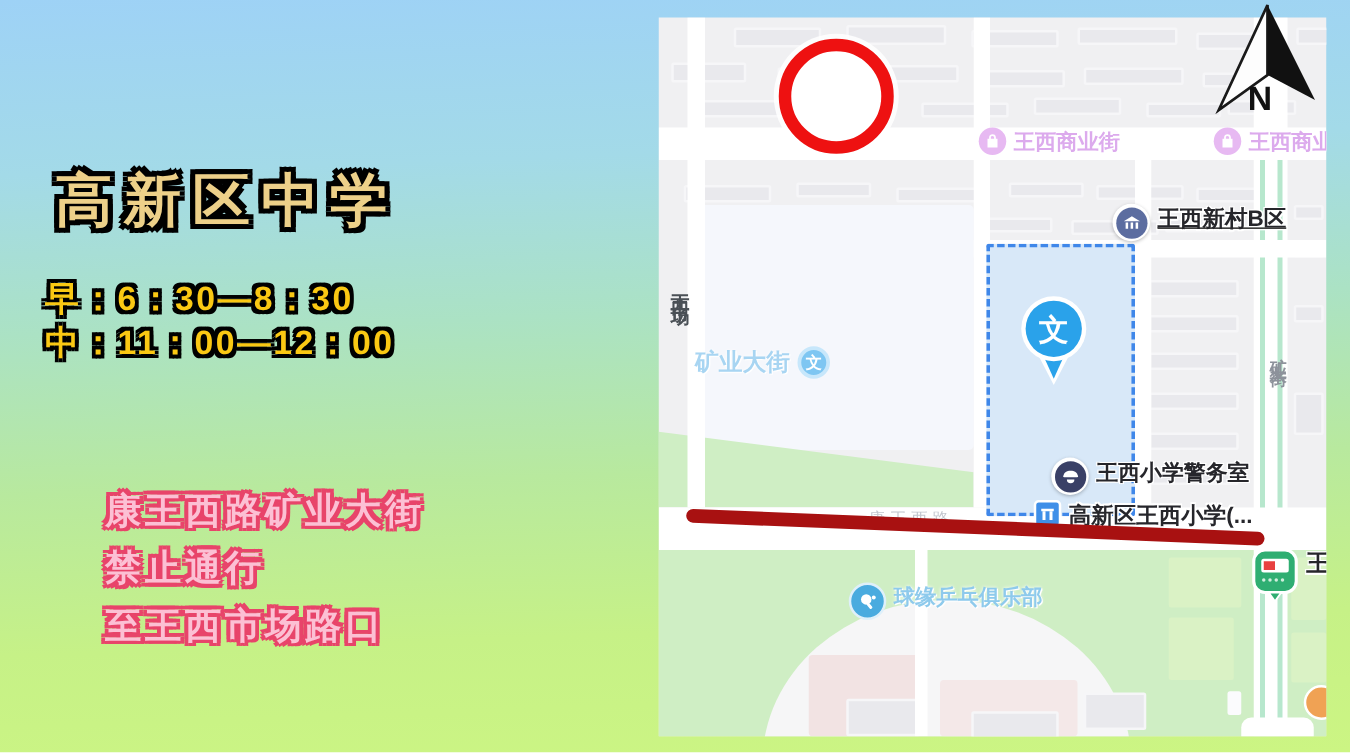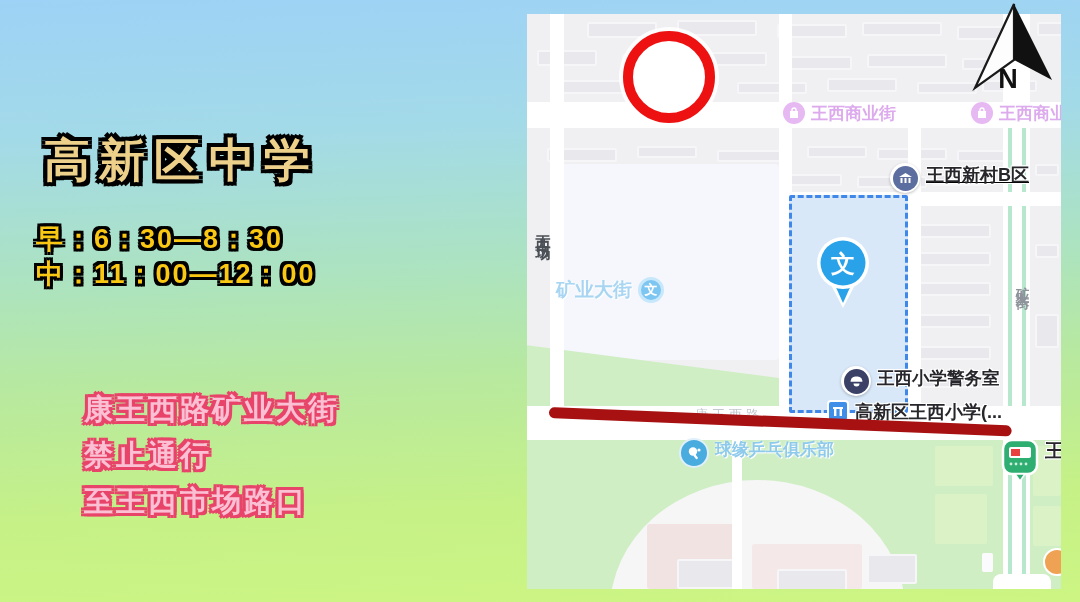--- a/index.html
+++ b/index.html
@@ -221,21 +221,21 @@
       <span class="poi-ic" style="width:22px;height:22px;background:#3f8fe8;border-radius:4px;border:2px solid #fff;">
         <svg width="14" height="14" viewBox="0 0 14 14">
             <rect x="2" y="3" width="10" height="2" fill="#fff"></rect>
             <rect x="3" y="5" width="2.4" height="7" fill="#fff"></rect>
             <rect x="8.6" y="5" width="2.4" height="7" fill="#fff"></rect>
           </svg>
       </span>
       <span class="lbl-dark">高新区王西小学(...</span>
     </div>
 
-    <div class="poi" style="left:152px;top:424px;font-family:Liberation Mono, monospace;">
+    <div class="poi" style="left:152px;top:452px;font-family:Liberation Mono, monospace;">
       <span class="poi-ic circ" style="width:30px;height:30px;background:#4aabdf;border:2px solid #dff0fa;">
         <svg width="16" height="16" viewBox="0 0 16 16">
             <circle cx="7" cy="6.5" r="4.2" fill="#fff"></circle>
             <rect x="8.5" y="9" width="2.4" height="5.5" rx="1.2" transform="rotate(-40 9.7 11.75)" fill="#fff"></rect>
             <circle cx="13" cy="5" r="1.6" fill="#fff"></circle>
           </svg>
       </span>
       <span class="lbl-club">球缘乒乓俱乐部</span>
     </div>
 

